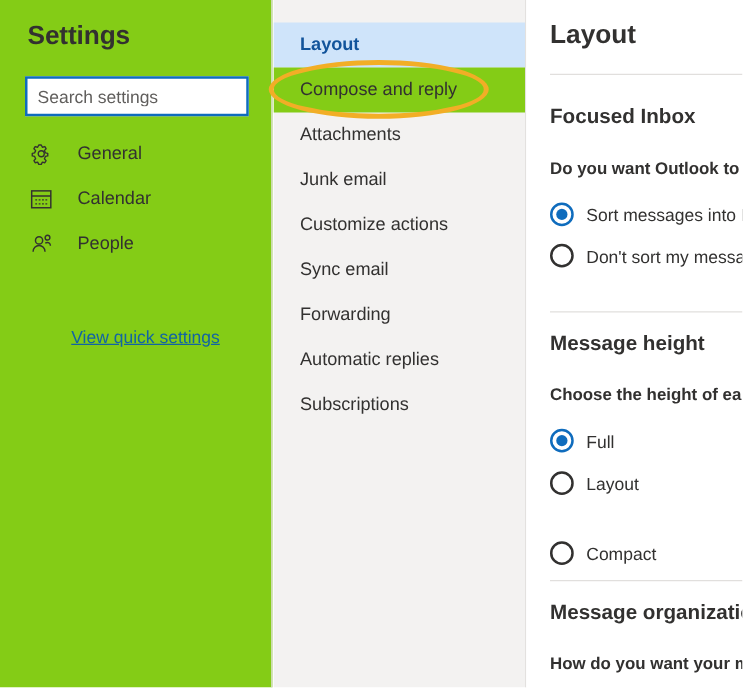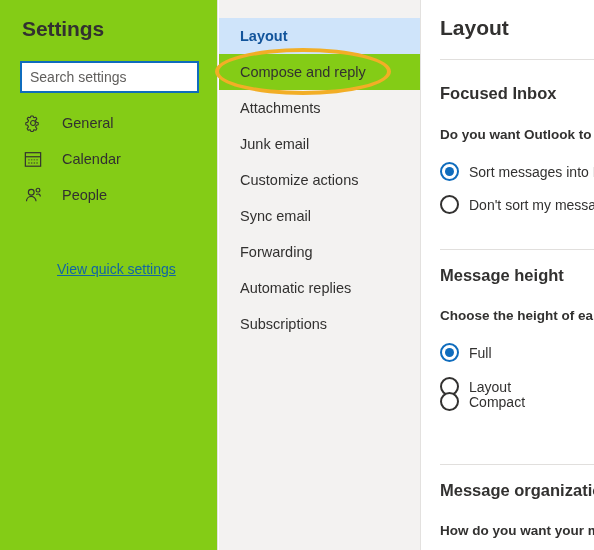--- a/index.html
+++ b/index.html
@@ -357,21 +357,21 @@
     <div class="radio-row" style="top:343px;">
       <span class="radio checked"></span>
       <span class="radio-label">Full</span>
     </div>
 
     <div class="radio-row" style="top:377px;">
       <span class="radio"></span>
       <span class="radio-label">Layout</span>
     </div>
 
-    <div class="radio-row" style="top:392px;align-items:center;">
+    <div class="radio-row" style="top:433px;align-items:center;">
       <span class="radio"></span>
       <span class="radio-label">Compact</span>
     </div>
 
     <div class="rp-divider" style="top:464px;"></div>
 
     <div class="rp-section-title" style="top:481px;">Message organizatio</div>
 
     <div class="rp-question" style="top:523px;">How do you want your m</div>
 

